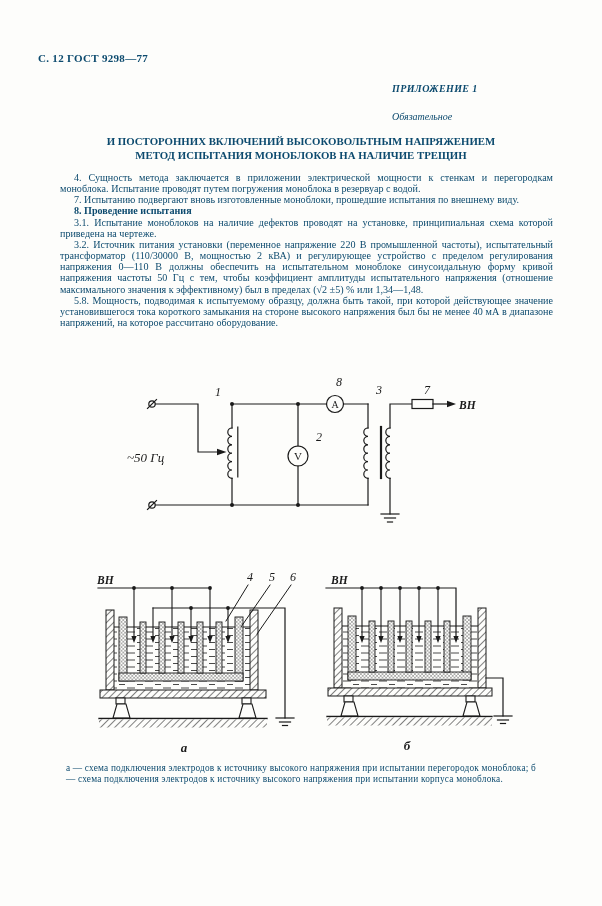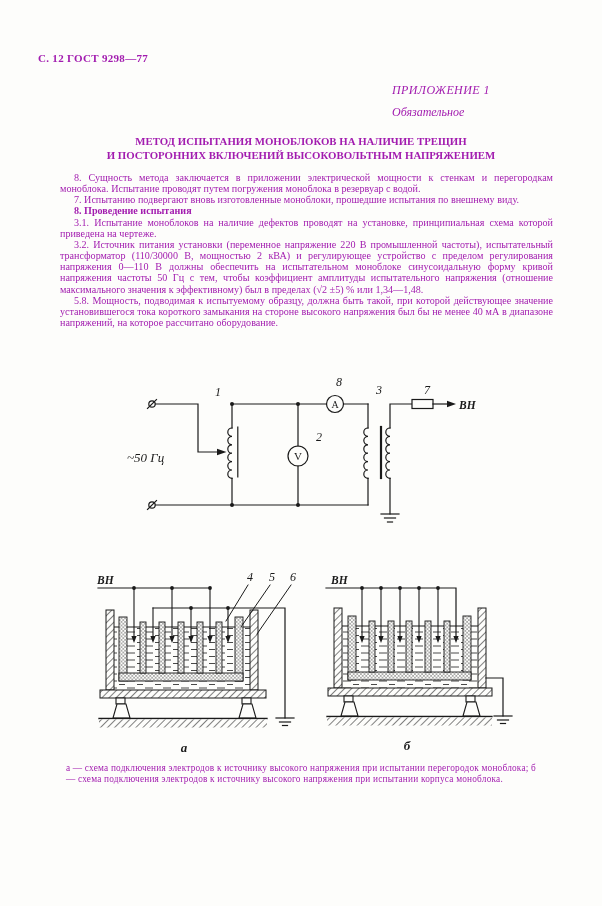--- a/index.html
+++ b/index.html
@@ -1,27 +1,27 @@
 <!DOCTYPE html>
 <html><head>
 <meta charset="utf-8">
 <style>
   html,body { margin:0; padding:0; background:#e8e8e8; }
   .page {
     position:relative; width:602px; height:906px; margin:0 auto;
-    background:#fdfdfb; color:#a21caf; overflow:hidden;
+    background:#fdfdfb; color:#0c4a6e; overflow:hidden;
     font-family:"Liberation Serif", serif;
   }
   .header {
     position:absolute; left:38px; top:52px;
     font-weight:bold; font-size:11px; letter-spacing:.3px; white-space:nowrap;
   }
   .annex { position:absolute; left:392px; top:83px; font-style:italic; }
-  .annex-title { font-weight:normal; font-size:12px; letter-spacing:.4px; }
-  .annex-sub { font-size:12px; margin-top:7px; }
+  .annex-title { font-weight:bold; font-size:10px; letter-spacing:.4px; }
+  .annex-sub { font-size:10px; margin-top:17px; }
   .doc-title {
     position:absolute; left:56px; top:134px; width:490px;
     text-align:center; font-weight:bold; font-size:10.8px; line-height:14px;
   }
   .body-text {
     position:absolute; left:60px; top:172px; width:493px;
     font-size:10.1px; line-height:11.15px; text-align:justify;
   }
   .body-text p { margin:0; text-indent:14px; }
   .body-text p.bold { font-weight:bold; }
@@ -40,26 +40,26 @@
 <div class="page">
 
   <div class="header">С. 12 ГОСТ 9298—77</div>
 
   <div class="annex">
     <div class="annex-title">ПРИЛОЖЕНИЕ 1</div>
     <div class="annex-sub">Обязательное</div>
   </div>
 
   <div class="doc-title">
+    <div>И ПОСТОРОННИХ ВКЛЮЧЕНИЙ ВЫСОКОВОЛЬТНЫМ НАПРЯЖЕНИЕМ</div>
     <div>МЕТОД ИСПЫТАНИЯ МОНОБЛОКОВ НА НАЛИЧИЕ ТРЕЩИН</div>
-    <div>И ПОСТОРОННИХ ВКЛЮЧЕНИЙ ВЫСОКОВОЛЬТНЫМ НАПРЯЖЕНИЕМ</div>
   </div>
 
   <div class="body-text">
-    <p>8. Сущность метода заключается в приложении электрической мощности к стенкам и перегородкам моноблока. Испытание проводят путем погружения моноблока в резервуар с водой.</p>
+    <p>4. Сущность метода заключается в приложении электрической мощности к стенкам и перегородкам моноблока. Испытание проводят путем погружения моноблока в резервуар с водой.</p>
     <p>7. Испытанию подвергают вновь изготовленные моноблоки, прошедшие испытания по внешнему виду.</p>
     <p class="bold">8. Проведение испытания</p>
     <p>3.1. Испытание моноблоков на наличие дефектов проводят на установке, принципиальная схема которой приведена на чертеже.</p>
     <p>3.2. Источник питания установки (переменное напряжение 220 В промышленной частоты), испытательный трансформатор (110/30000 В, мощностью 2 кВА) и регулирующее устройство с пределом регулирования напряжения 0—110 В должны обеспечить на испытательном моноблоке синусоидальную форму кривой напряжения частоты 50 Гц с тем, чтобы коэффициент амплитуды испытательного напряжения (отношение максимального значения к эффективному) был в пределах (√2 ±5) % или 1,34—1,48.</p>
     <p>5.8. Мощность, подводимая к испытуемому образцу, должна быть такой, при которой действующее значение установившегося тока короткого замыкания на стороне высокого напряжения был бы не менее 40 мА в диапазоне напряжений, на которое рассчитано оборудование.</p>
   </div>
 
   <svg class="diagram-svg" style="top:372px;" width="602" height="160" viewBox="0 372 602 160">
     <g stroke="#1a1a1a" stroke-width="1.2" fill="none" stroke-linecap="square">
 

